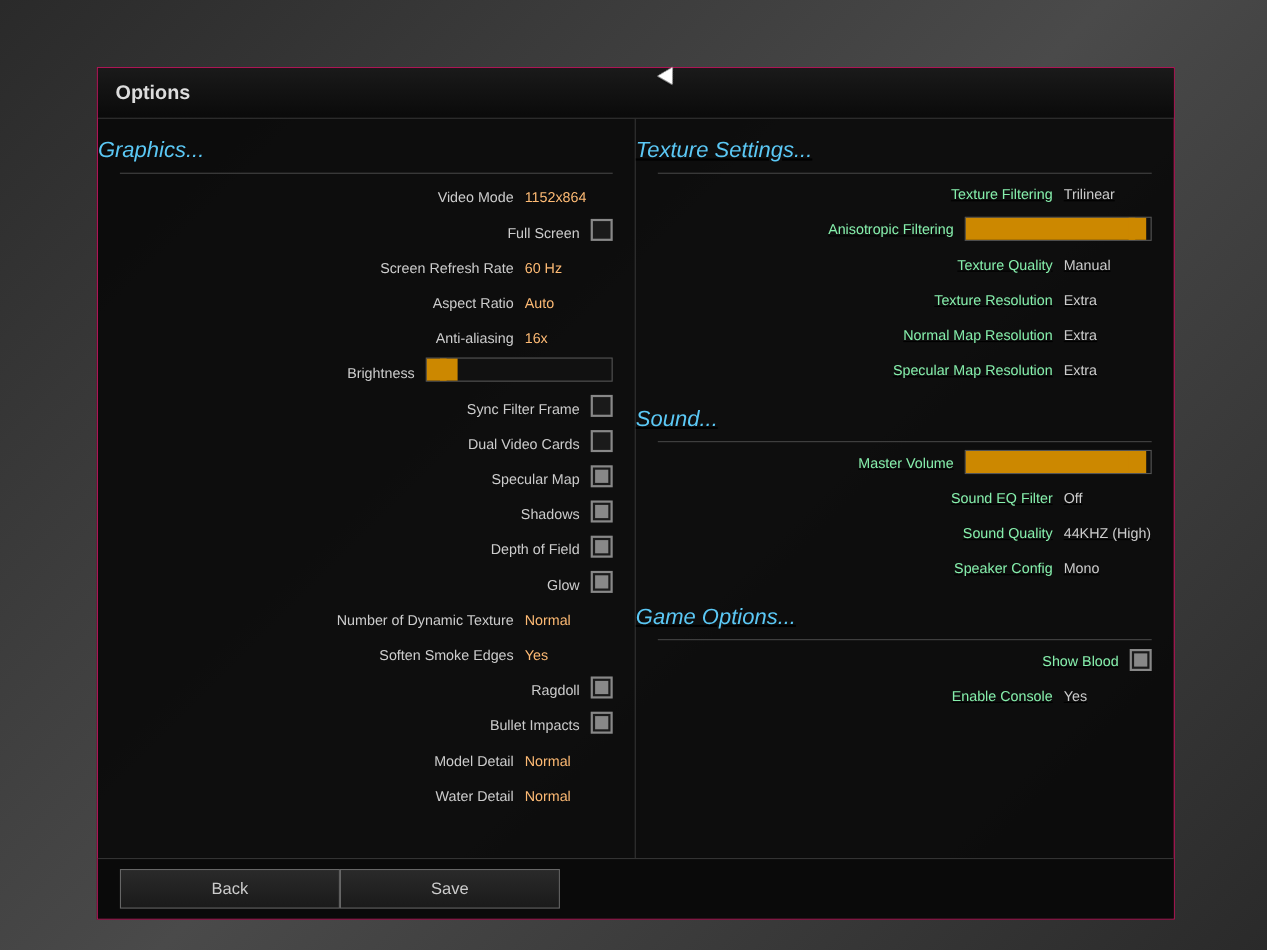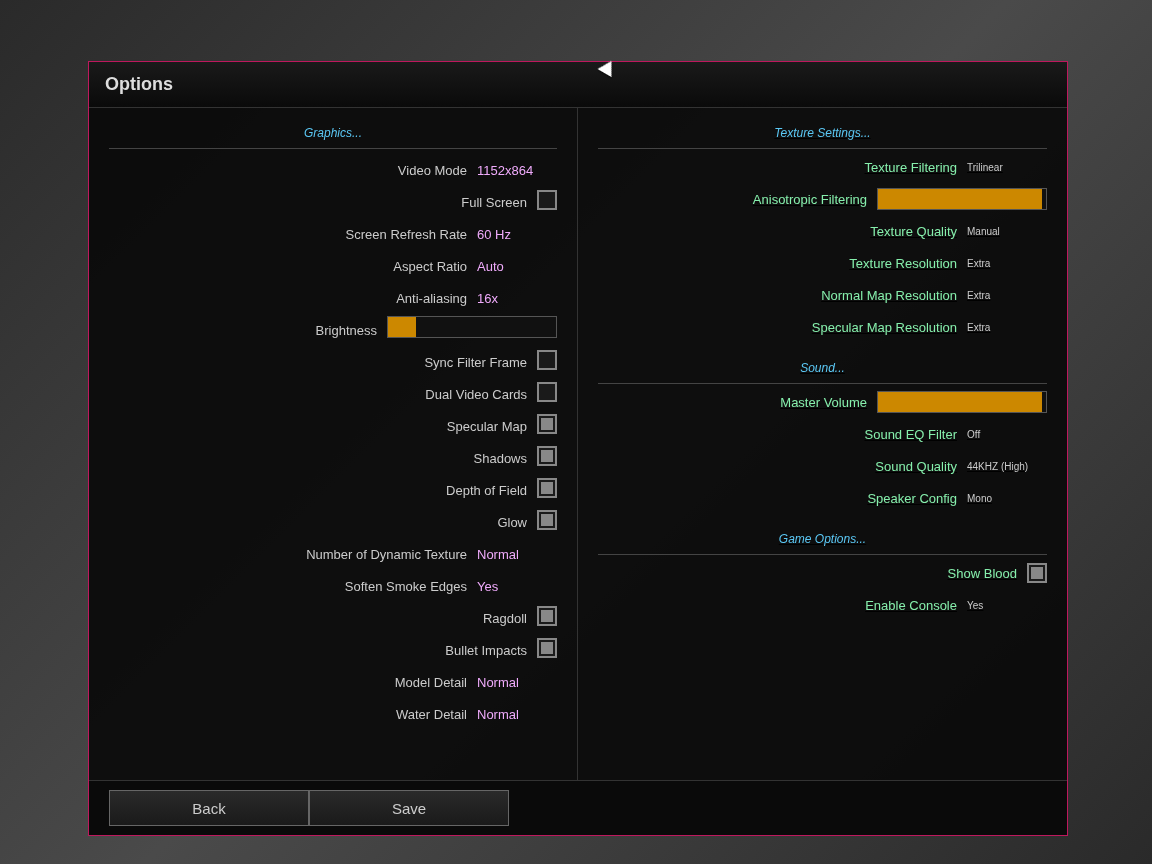--- a/index.html
+++ b/index.html
@@ -55,22 +55,21 @@
     }
 
     .right-panel {
       width: 50%;
       padding: 10px 0;
       text-decoration: underline;
     }
 
     .section-title {
       color: #5bc8f5;
-      font-size: 12px;
-      text-align: center;
+      font-size: 20px;
       padding: 8px 0 6px;
       font-style: italic;
     }
 
     .divider {
       border: none;
       border-top: 1px solid #444;
       margin: 2px 20px;
     }
 
@@ -84,21 +83,21 @@
 
     .row-label {
       color: #ccc;
       font-size: 13px;
       text-align: right;
       margin-right: 10px;
       flex-shrink: 0;
     }
 
     .row-value {
-      color: #f0abfc;
+      color: #fdba74;
       font-size: 13px;
       min-width: 80px;
     }
 
     .checkbox {
       width: 20px;
       height: 20px;
       border: 2px solid #888;
       background: #1a1a1a;
       display: inline-flex;
@@ -190,21 +189,21 @@
     .right-row-label {
       color: #86efac;
       font-size: 13px;
       text-align: right;
       margin-right: 10px;
       flex-shrink: 0;
     }
 
     .right-row-value {
       color: #ccc;
-      font-size: 10px;
+      font-size: 13px;
       min-width: 80px;
     }
   </style>
 </head>
 <body>
 
 <div class="bg-overlay"></div>
 
 <div class="cursor"></div>
 

